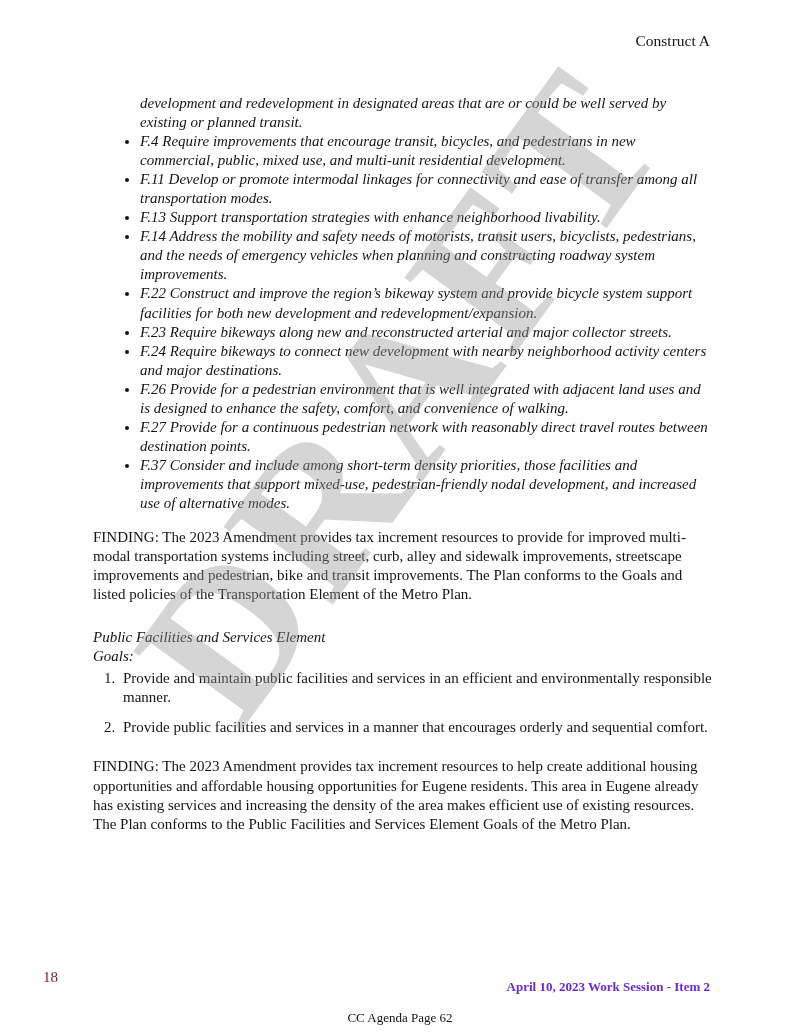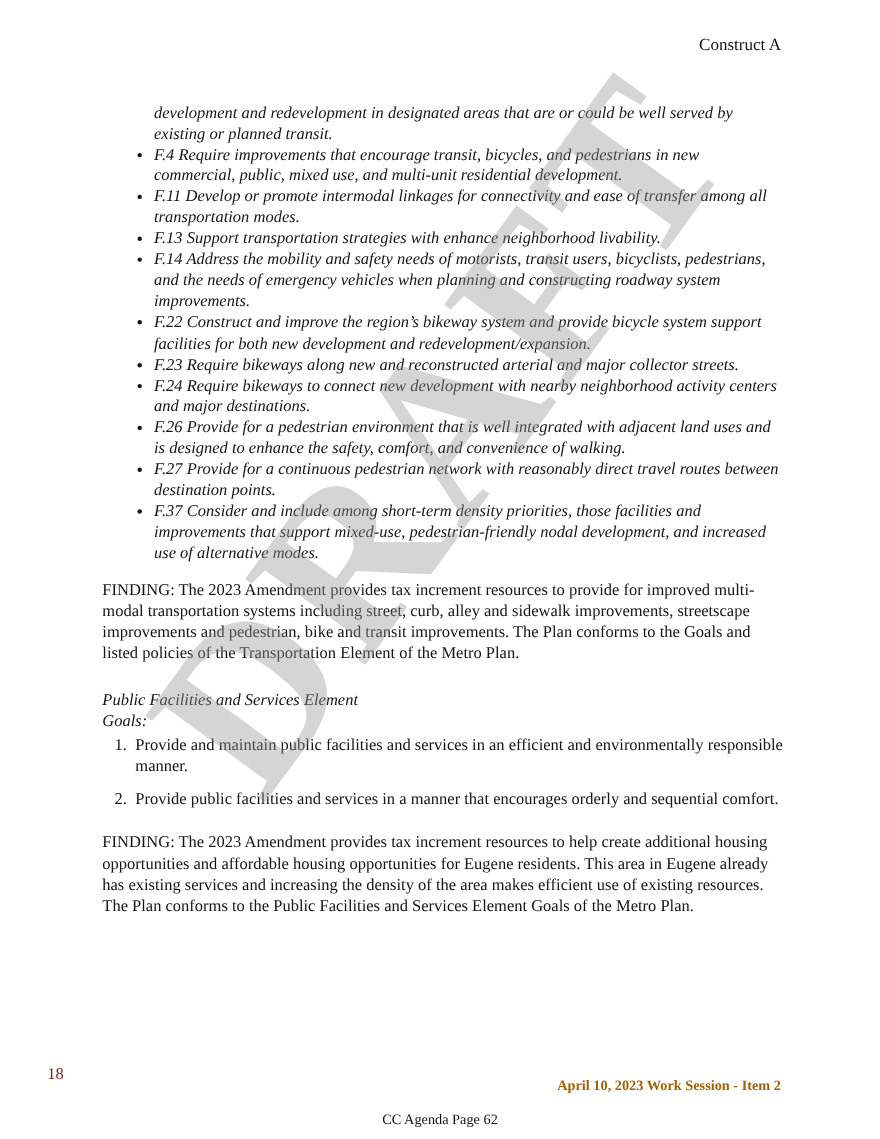--- a/index.html
+++ b/index.html
@@ -103,21 +103,21 @@
     font-size: 13px;
     color: #111111;
     z-index: 1;
   }
   .footer-right {
     position: absolute;
     right: 90px;
     top: 979px;
     font-size: 13px;
     font-weight: bold;
-    color: #a16207;
+    color: #6d28d9;
     z-index: 2;
   }
 </style>
 </head>
 <body>
 
 <div>
 
   <div class="header-right">Construct A</div>
 

